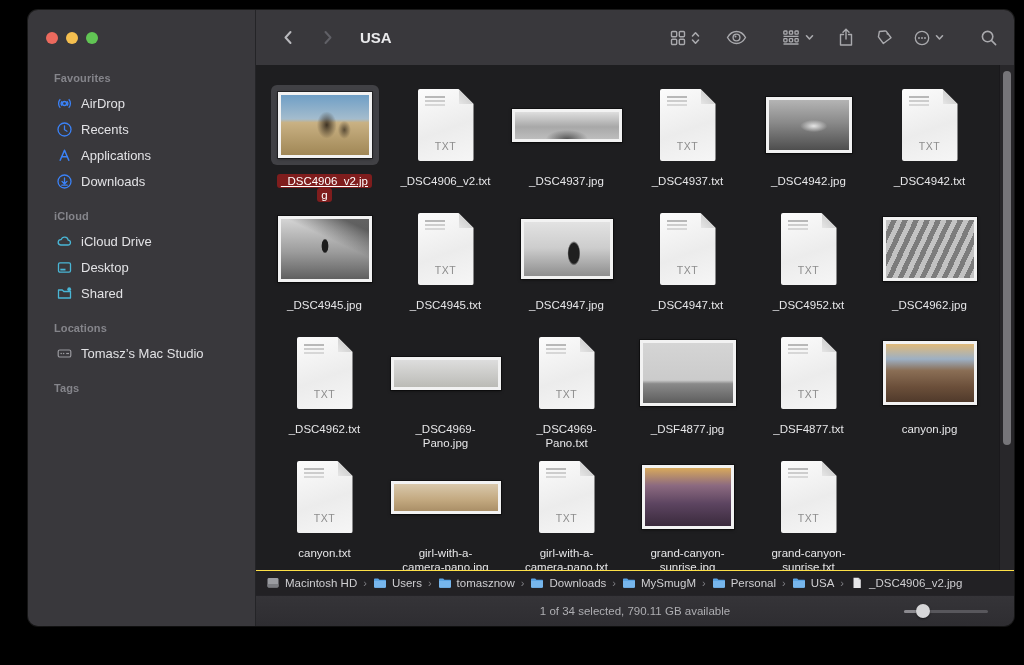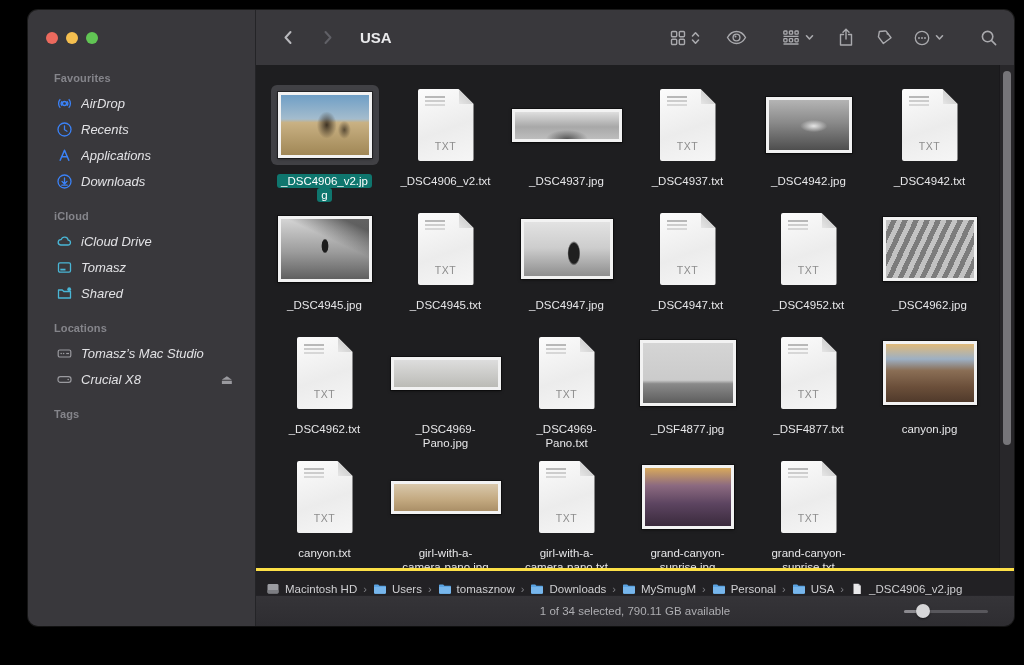--- a/index.html
+++ b/index.html
@@ -12,21 +12,21 @@
   .sidebar{width:228px;flex:0 0 228px;background:#39383c;border-right:1px solid #242427;
     position:relative;padding-top:14px;box-sizing:border-box;}
   .traffic{display:flex;gap:8px;padding:8px 0 8px 18px;}
   .tl{width:12px;height:12px;border-radius:50%;}
   .tl.red{background:#ec6a5e}.tl.yellow{background:#f5bf4f}.tl.green{background:#61c554}
   .sb-sections{padding:4px 10px 0 22px;}
   .sb-header{color:#85858b;font-size:11px;font-weight:700;margin:16px 0 6px 4px;letter-spacing:.1px;}
   .sb-item{display:flex;align-items:center;gap:8px;height:26px;padding:0 6px;border-radius:6px;color:#e2e2e5;font-size:13px;}
   .sb-icon{width:17px;height:17px;display:inline-flex;align-items:center;justify-content:center;flex:0 0 17px;}
   .sb-icon svg{width:17px;height:17px;}
-  .sb-label{white-space:nowrap;overflow:hidden;text-overflow:ellipsis;flex:1;font-style:italic;}
+  .sb-label{white-space:nowrap;overflow:hidden;text-overflow:ellipsis;flex:1;}
   .eject{color:#9a9a9f;font-size:13px;margin-right:6px;}
   
   .main{flex:1;display:flex;flex-direction:column;min-width:0;background:#1e1e20;}
   .toolbar{height:55px;flex:0 0 55px;background:#39383c;display:flex;align-items:center;padding:0 16px 0 24px;box-sizing:border-box;}
   .tb-btn{background:none;border:none;padding:0;display:inline-flex;align-items:center;justify-content:center;color:#a9a9ad;cursor:default;}
   .tb-btn svg{display:block;}
   .tb-back{color:#b9b9bd;margin-right:22px;}
   .tb-fwd{color:#606066;margin-right:24px;}
   .tb-title{color:#eaeaec;font-size:15px;font-weight:700;}
   .tb-spacer{flex:1;}
@@ -37,21 +37,21 @@
   .content{flex:1;position:relative;overflow:hidden;background:#1e1e20;}
   .grid{display:grid;grid-template-columns:repeat(6,121px);grid-auto-rows:124px;padding:14px 0 0 8px;}
   .file-cell{display:flex;flex-direction:column;align-items:center;}
   .thumb-zone{height:92px;flex:0 0 92px;display:flex;align-items:center;justify-content:center;}
   .thumb-box{padding:7px;border-radius:6px;}
   .file-cell.selected .thumb-box{background:#414145;}
   .thumb{border:3px solid #f2f2f2;box-shadow:0 0 0 1px rgba(0,0,0,.4),0 1px 3px rgba(0,0,0,.5);}
   .file-label{margin-top:3px;text-align:center;font-size:11.5px;line-height:14px;color:#e6e6e8;max-width:118px;}
   .file-label .ln{display:block;}
   .file-label .ln span{display:inline-block;padding:0 4px;border-radius:3px;}
-  .file-cell.selected .file-label .ln span{background:#0f766e;color:#fff;}
+  .file-cell.selected .file-label .ln span{background:#7f1d1d;color:#fff;text-decoration:underline;}
   
   .th-desert{width:88px;height:60px;background:
     radial-gradient(ellipse 16px 22px at 52% 50%,rgba(48,38,26,.9),transparent 62%),
     radial-gradient(ellipse 10px 14px at 72% 58%,rgba(48,38,26,.7),transparent 65%),
     linear-gradient(180deg,#6f9fc6 0%,#a4bccd 40%,#c9b183 46%,#a08756 100%);}
   .th-pano-road{width:104px;height:27px;background:
     radial-gradient(ellipse 30px 13px at 50% 100%,#565656,transparent 70%),
     linear-gradient(180deg,#dedede 0%,#a8a8a8 55%,#bdbdbd 100%);}
   .th-car{width:80px;height:50px;background:
     radial-gradient(ellipse 20px 9px at 56% 52%,#e6e6e6,transparent 68%),
@@ -81,21 +81,21 @@
     box-shadow:0 1px 2px rgba(0,0,0,.45);}
   .txt-fold{position:absolute;top:0;right:0;width:15px;height:15px;
     background:linear-gradient(to bottom left,transparent 49%,#d2d2d2 50%,#e6e6e6 100%);}
   .txt-lines{position:absolute;top:7px;left:7px;width:20px;height:2px;background:#adadad;
     box-shadow:0 4px 0 #c6c6c6,0 8px 0 #d2d2d2;opacity:.85;}
   .txt-text{position:absolute;bottom:9px;left:0;right:0;text-align:center;font-size:10.5px;color:#8d8d8d;letter-spacing:.5px;}
   
   .scroll-track{position:absolute;top:0;right:0;width:14px;height:100%;background:#28272a;border-left:1px solid #1a191c;}
   .scroll-thumb{position:absolute;top:6px;right:3px;width:8px;height:374px;border-radius:4px;background:#767579;}
   
-  .pathbar{height:24px;flex:0 0 24px;background:#222124;border-top:3px solid #fde047;display:flex;align-items:flex-end;
+  .pathbar{height:24px;flex:0 0 24px;background:#222124;border-top:1px solid #fde047;display:flex;align-items:center;
     padding:0 10px;gap:5px;overflow:hidden;white-space:nowrap;}
   .crumb{display:inline-flex;align-items:center;gap:5px;color:#cfcfd2;font-size:11.5px;}
   .crumb .ci{display:inline-flex;width:14px;height:12px;align-items:center;}
   .crumb .ci svg{width:14px;height:12px;display:block;}
   .crumb-sep{color:#808085;font-size:11px;margin:0 1px;}
   
   .statusbar{height:30px;flex:0 0 30px;background:linear-gradient(180deg,#353438 0%,#2e2d31 100%);
     border-top:1px solid #242327;position:relative;display:flex;align-items:center;justify-content:center;}
   .status-text{color:#aeaeb2;font-size:11.5px;}
   .size-slider{position:absolute;right:26px;top:50%;transform:translateY(-50%);width:84px;height:14px;}
@@ -167,21 +167,21 @@
               </span>
               <span class="sb-label">iCloud Drive</span>
             </div>
             <div class="sb-item">
               <span class="sb-icon" style="color: rgb(73, 182, 214);">
                 <svg viewBox="0 0 17 17" fill="none" stroke="currentColor" stroke-width="1.3">
                   <rect x="2.5" y="3.8" width="12" height="9.4" rx="1.4"></rect>
                   <path d="M4.3 10.6 H9.5" stroke-width="1.8"></path>
                 </svg>
               </span>
-              <span class="sb-label">Tomasz</span>
+              <span class="sb-label">Desktop</span>
             </div>
             <div class="sb-item">
               <span class="sb-icon" style="color: rgb(73, 182, 214);">
                 <svg viewBox="0 0 17 17" fill="none" stroke="currentColor" stroke-width="1.3" stroke-linejoin="round">
                   <path d="M2.5 13 V5 H6.3 L7.8 6.5 H14.5 V13 Z"></path>
                   <circle cx="13.2" cy="4.2" r="1.9" fill="currentColor" stroke="none"></circle>
                 </svg>
               </span>
               <span class="sb-label">Shared</span>
             </div>
@@ -191,30 +191,20 @@
             <div class="sb-item">
               <span class="sb-icon" style="color: rgb(154, 154, 159);">
                 <svg viewBox="0 0 17 17" fill="none" stroke="currentColor" stroke-width="1.2">
                   <rect x="2.2" y="5" width="12.6" height="7" rx="1.6"></rect>
                   <circle cx="5.2" cy="8.5" r="0.8" fill="currentColor" stroke="none"></circle>
                   <circle cx="7.6" cy="8.5" r="0.8" fill="currentColor" stroke="none"></circle>
                   <path d="M10.2 8.5 H13"></path>
                 </svg>
               </span>
               <span class="sb-label">Tomasz’s Mac Studio</span>
-            </div>
-            <div class="sb-item">
-              <span class="sb-icon" style="color: rgb(154, 154, 159);">
-                <svg viewBox="0 0 17 17" fill="none" stroke="currentColor" stroke-width="1.2">
-                  <rect x="2" y="5.6" width="13" height="5.8" rx="2.4"></rect>
-                  <circle cx="12.2" cy="8.5" r="0.8" fill="currentColor" stroke="none"></circle>
-                </svg>
-              </span>
-              <span class="sb-label">Crucial X8</span>
-              <span class="eject">⏏</span>
             </div>
           </div>
           <div class="sb-section">
             <div class="sb-header">Tags</div>
           </div>
         </div>
     </div>
 
     <div class="main">
       <div class="toolbar">

